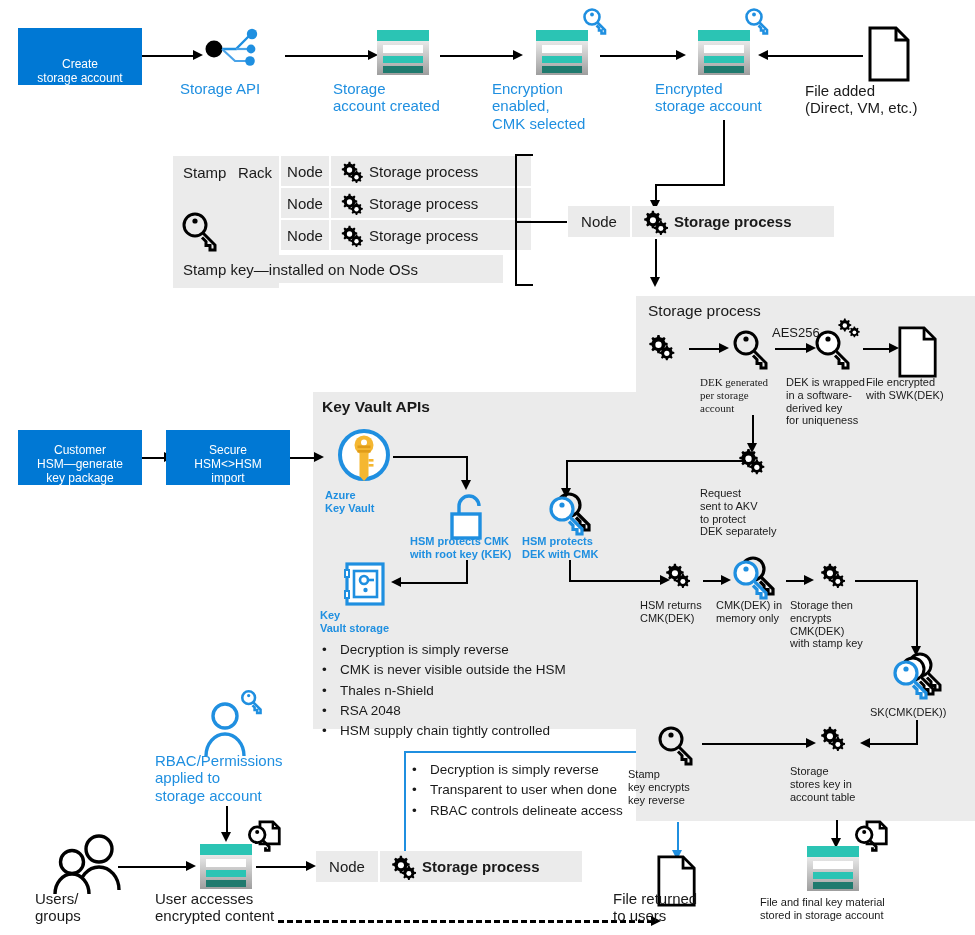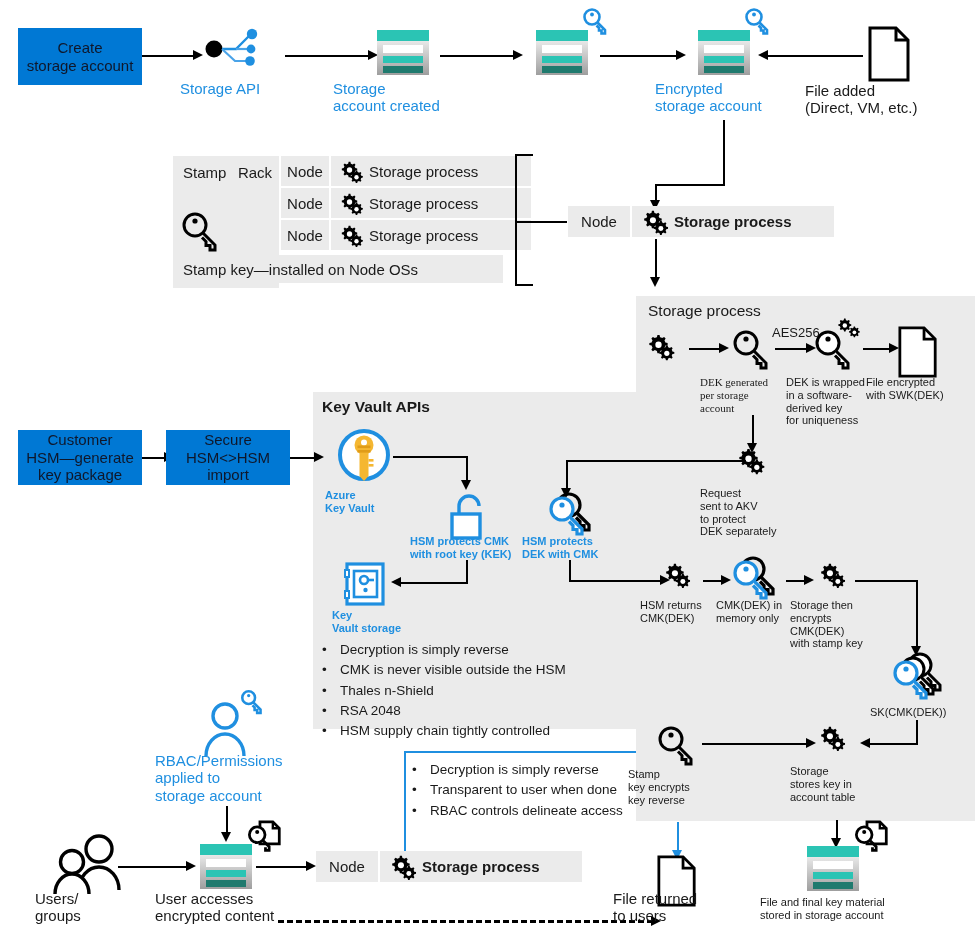--- a/index.html
+++ b/index.html
@@ -6,22 +6,22 @@
   body{width:975px;height:935px;position:relative;overflow:hidden;
        font-family:"Liberation Sans","DejaVu Sans",sans-serif;color:#000;}
   .stage{position:absolute;left:0;top:0;width:975px;height:935px;}
   .abs{position:absolute;}
 
   
   .gray-panel{background:#ebebeb;}
   .panel-title{font-size:15.5px;color:#1a1a1a;font-weight:400;}
 
   
-  .bluebox{background:#0078d4;color:#0f172a;display:flex;align-items:center;
-           justify-content:center;text-align:center;font-size:15px;line-height:1.18;}
+  .bluebox{background:#0078d4;color:#ffffff;display:flex;align-items:flex-end;
+           justify-content:center;text-align:center;font-size:12px;line-height:1.18;}
 
   
   .lbl{text-align:left;line-height:1.16;}
   .lbl-blue{color:#1f8fe0;}
   .lbl-black{color:#1a1a1a;}
   .f15{font-size:15px;}
   .f11{font-size:11px;}
   .f10{font-size:13px;}
   .bold11{font-size:11px;font-weight:bold;}
 
@@ -270,20 +270,25 @@
 <div class="abs" style="left:583px;top:8px;">
   <svg width="26" height="28">
         <use href="#ic-key-badge"></use>
       </svg>
 </div>
 <div class="abs" style="left:536px;top:30px;">
   <svg width="52" height="45">
         <use href="#ic-storage"></use>
       </svg>
 </div>
+<div class="abs lbl lbl-blue f15" style="left:492px;top:80px;width:140px;">
+  <div>Encryption</div>
+  <div>enabled,</div>
+  <div>CMK selected</div>
+</div>
 
 <div class="ln-h" style="left:600px;top:55px;width:78px;"></div>
 <div class="arw arw-r" style="left:676px;top:50px;"></div>
 
 <div class="abs" style="left:745px;top:8px;">
   <svg width="26" height="28">
         <use href="#ic-key-badge"></use>
       </svg>
 </div>
 <div class="abs" style="left:698px;top:30px;">
@@ -504,21 +509,21 @@
 
 <div class="ln-v" style="left:466px;top:560px;height:24px;"></div>
 <div class="ln-h" style="left:399px;top:582px;width:69px;"></div>
 <div class="arw arw-l" style="left:391px;top:577px;"></div>
 
 <div class="abs" style="left:345px;top:562px;">
   <svg width="42" height="46">
         <use href="#ic-vault"></use>
       </svg>
 </div>
-<div class="abs lbl lbl-blue bold11" style="left:332px;top:609px;width:92px;">
+<div class="abs lbl lbl-blue bold11" style="left:320px;top:609px;width:92px;">
   <div>Key</div>
   <div>Vault storage</div>
 </div>
 
 <div class="abs" style="left:549px;top:496px;">
   <svg width="46" height="44">
         <use href="#ic-key-double"></use>
       </svg>
 </div>
 <div class="abs lbl lbl-blue bold11" style="left:522px;top:535px;width:100px;">

